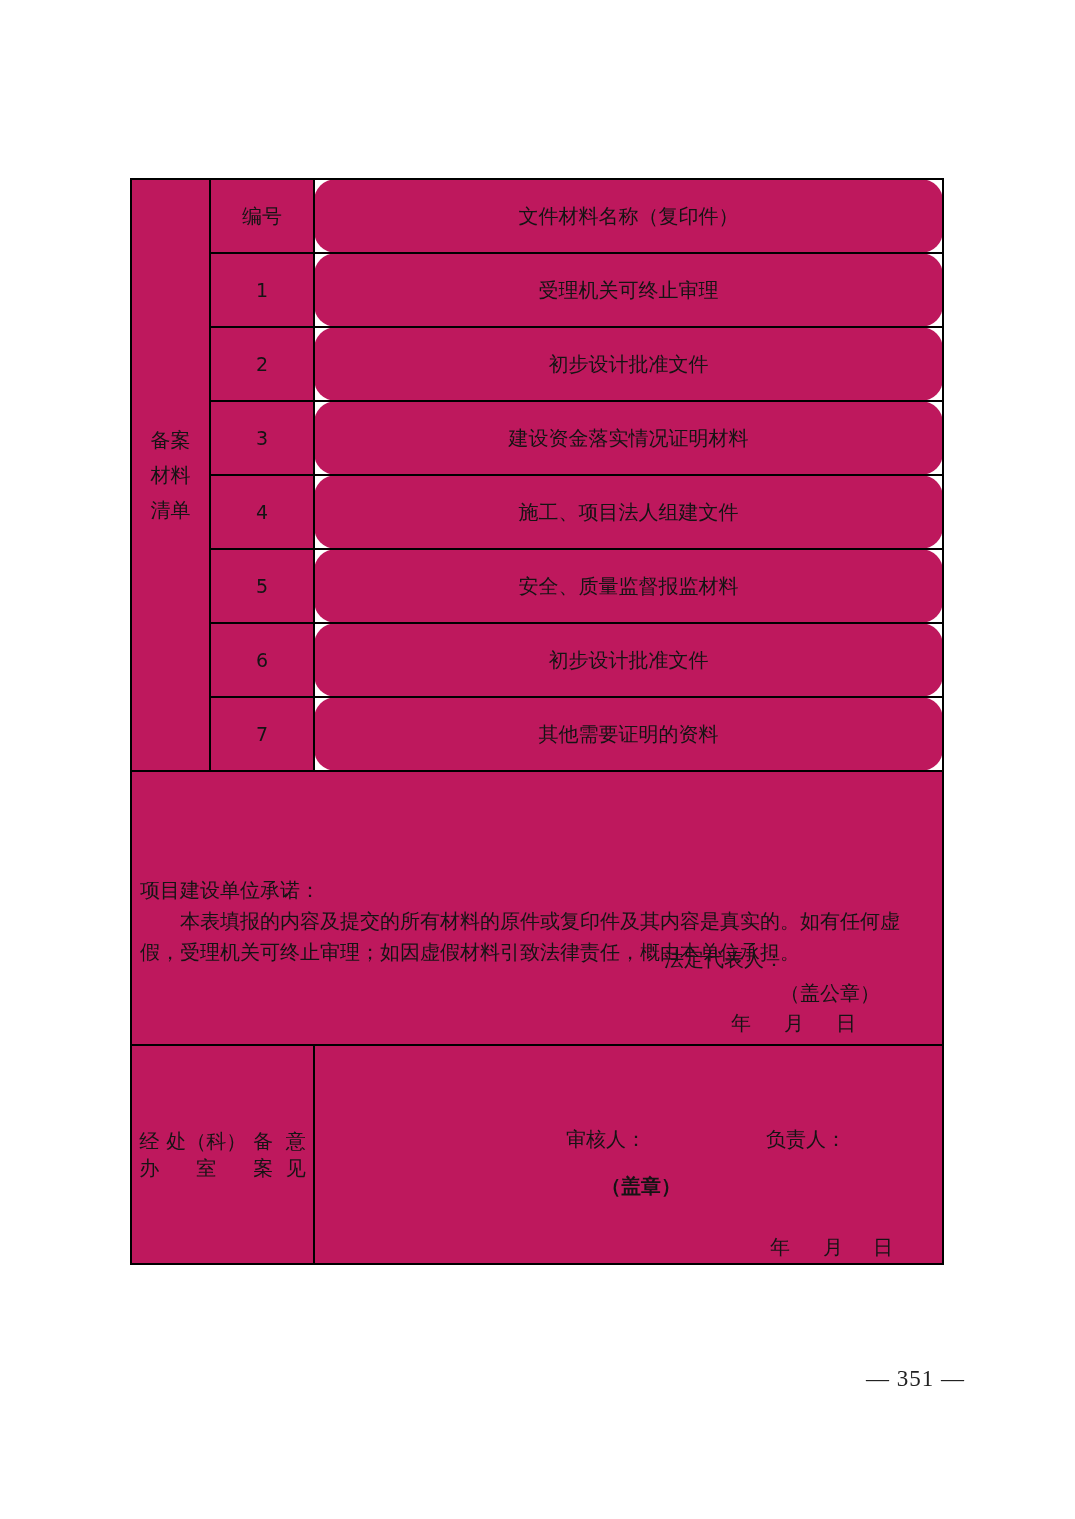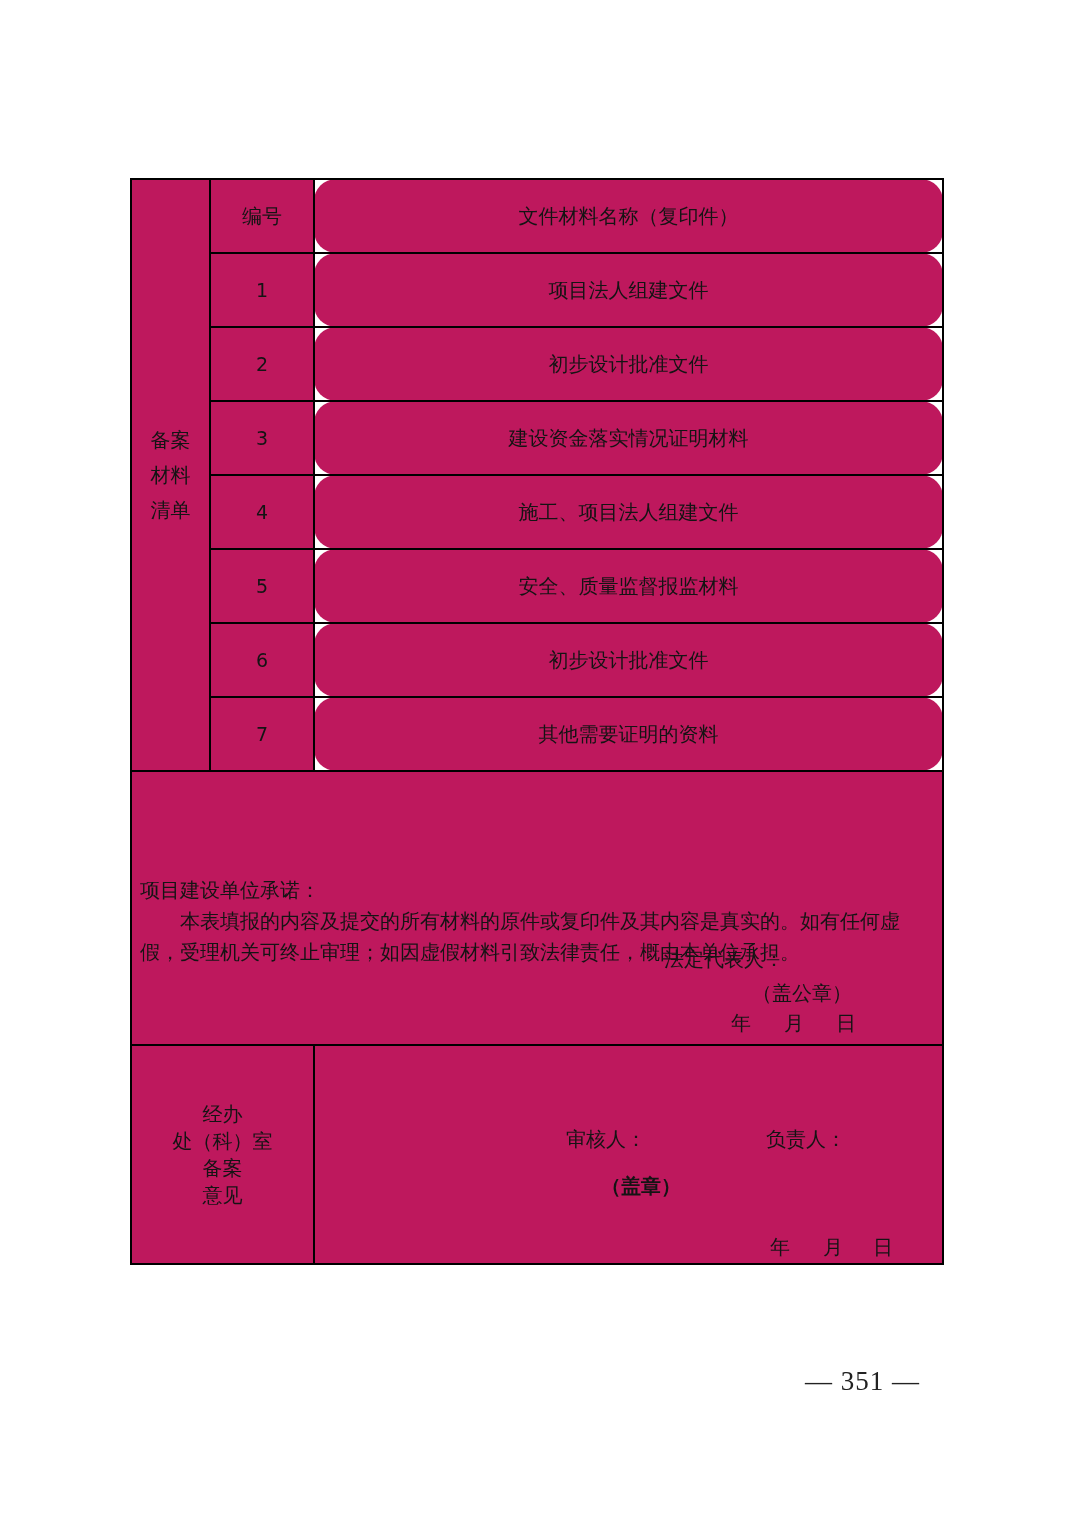--- a/index.html
+++ b/index.html
@@ -70,34 +70,34 @@
     position: absolute;
     white-space: nowrap;
     font-size: 20px;
   }
   tr.office-row { height: 219px; }
   td.office-label-cell {
     text-align: center;
   }
   td.office-label-cell .vstack {
     display: flex;
-    flex-direction: column;
+    flex-direction: row;
     align-items: center;
     line-height: 27px;
   }
   td.office-cell {
     position: relative;
   }
   .page-number {
     position: absolute;
     left: 805px;
     top: 1366px;
     width: 160px;
-    text-align: left;
-    font-size: 27px;
+    text-align: right;
+    font-size: 23px;
     letter-spacing: 1px;
     color: #222;
   }
 </style>
 </head>
 <body>
 
 <div class="sheet">
 
   <table class="form-table">
@@ -113,21 +113,21 @@
             <span>备案</span>
             <span>材料</span>
             <span>清单</span>
           </div>
         </td>
         <td class="no-cell">编号</td>
         <td class="name-cell">文件材料名称（复印件）</td>
       </tr>
       <tr class="mat-row">
         <td class="no-cell num">1</td>
-        <td class="name-cell">项目法人组建文件</td>
+        <td class="name-cell">受理机关可终止审理</td>
       </tr>
       <tr class="mat-row">
         <td class="no-cell num">2</td>
         <td class="name-cell">初步设计批准文件</td>
       </tr>
       <tr class="mat-row">
         <td class="no-cell num">3</td>
         <td class="name-cell">建设资金落实情况证明材料</td>
       </tr>
       <tr class="mat-row">
@@ -145,21 +145,21 @@
       <tr class="mat-row">
         <td class="no-cell num">7</td>
         <td class="name-cell">其他需要证明的资料</td>
       </tr>
 
       <tr class="commitment-row">
         <td class="commitment-cell" colspan="3">
           <div class="c-title">项目建设单位承诺：</div>
           <p class="c-body">本表填报的内容及提交的所有材料的原件或复印件及其内容是真实的。如有任何虚假，受理机关可终止审理；如因虚假材料引致法律责任，概由本单位承担。</p>
           <span class="abs" style="left:532px; top:172px;">法定代表人：</span>
-          <span class="abs" style="left:620px; top:206px;">（盖公章）</span>
+          <span class="abs" style="left:648px; top:206px;">（盖公章）</span>
           <span class="abs" style="left:599px; top:236px;">年</span>
           <span class="abs" style="left:652px; top:236px;">月</span>
           <span class="abs" style="left:704px; top:236px;">日</span>
         </td>
       </tr>
 
       <tr class="office-row">
         <td class="office-label-cell" colspan="2">
           <div class="vstack">
             <span>经办</span>

